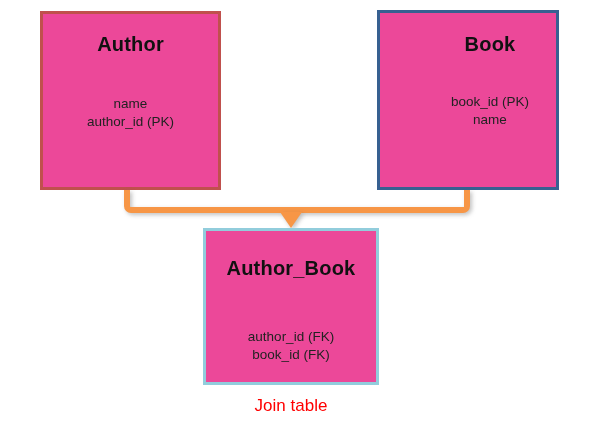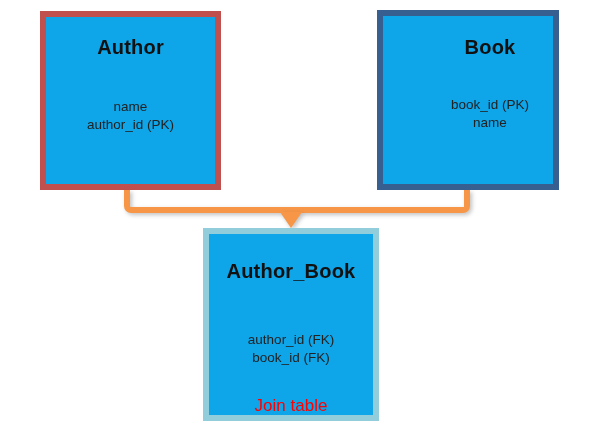--- a/index.html
+++ b/index.html
@@ -9,22 +9,22 @@
   .canvas {
     position: relative;
     width: 600px;
     height: 427px;
     background: #ffffff;
     overflow: hidden;
   }
 
   .entity-box {
     position: absolute;
-    background: #0ea5e9;
-    border: 6px solid #fca5a5;
+    background: #ec4899;
+    border: 3px solid #fca5a5;
     display: flex;
     flex-direction: column;
     align-items: center;
     text-align: center;
   }
   .entity-title {
     font-weight: bold;
     font-size: 20px;
     line-height: 26px;
     color: #111111;
@@ -37,21 +37,21 @@
   }
 
   #box-author { left: 40px; top: 11px; width: 181px; height: 179px; }
   #box-author .entity-title { margin-top: 17px; }
   #box-author .entity-fields { margin-top: 38px; }
 
   #box-book { left: 377px; top: 10px; width: 182px; height: 180px; padding-left: 44px; }
   #box-book .entity-title { margin-top: 18px; }
   #box-book .entity-fields { margin-top: 36px; }
 
-  #box-author-book { left: 203px; top: 228px; width: 176px; height: 193px; }
+  #box-author-book { left: 203px; top: 228px; width: 176px; height: 157px; }
   #box-author-book .entity-title { margin-top: 24px; }
   #box-author-book .entity-fields { margin-top: 47px; }
 
   .connector {
     position: absolute;
     left: 124px;
     top: 190px;
     width: 346px;
     height: 23px;
     border-left: 6px solid #F79646;

